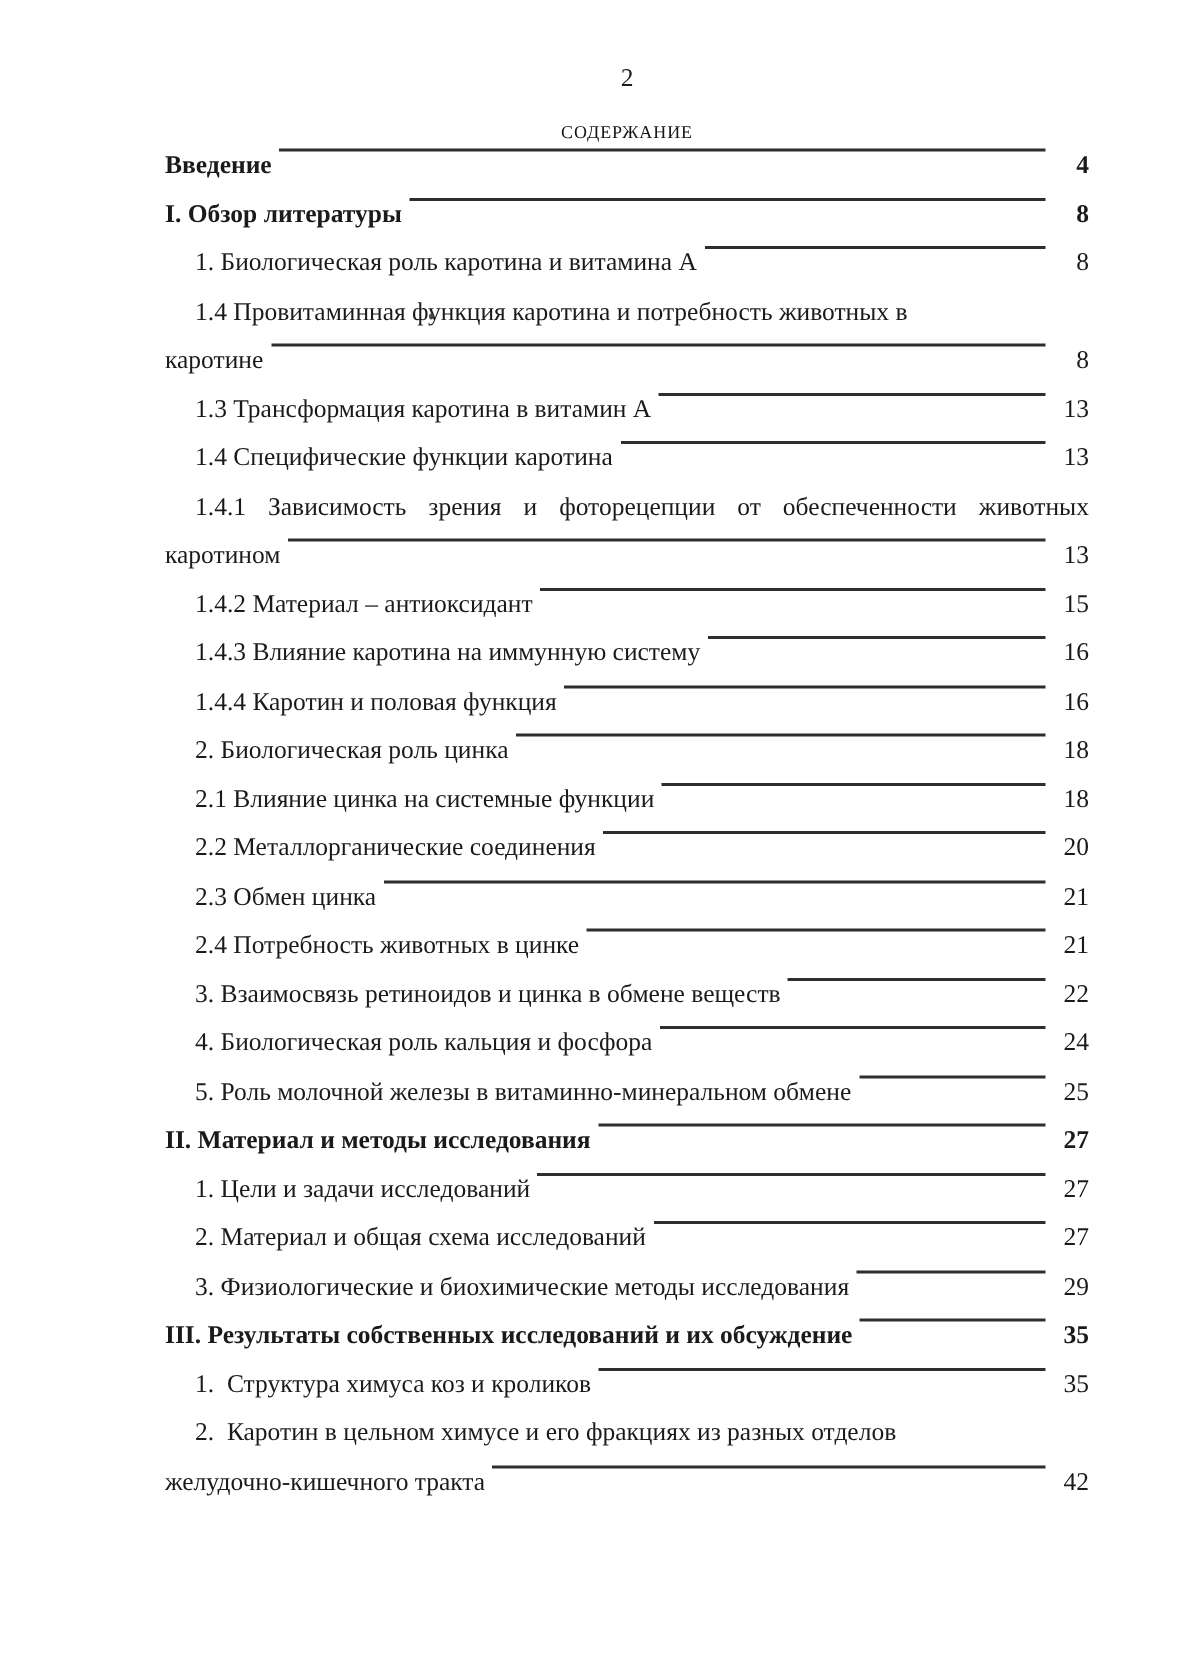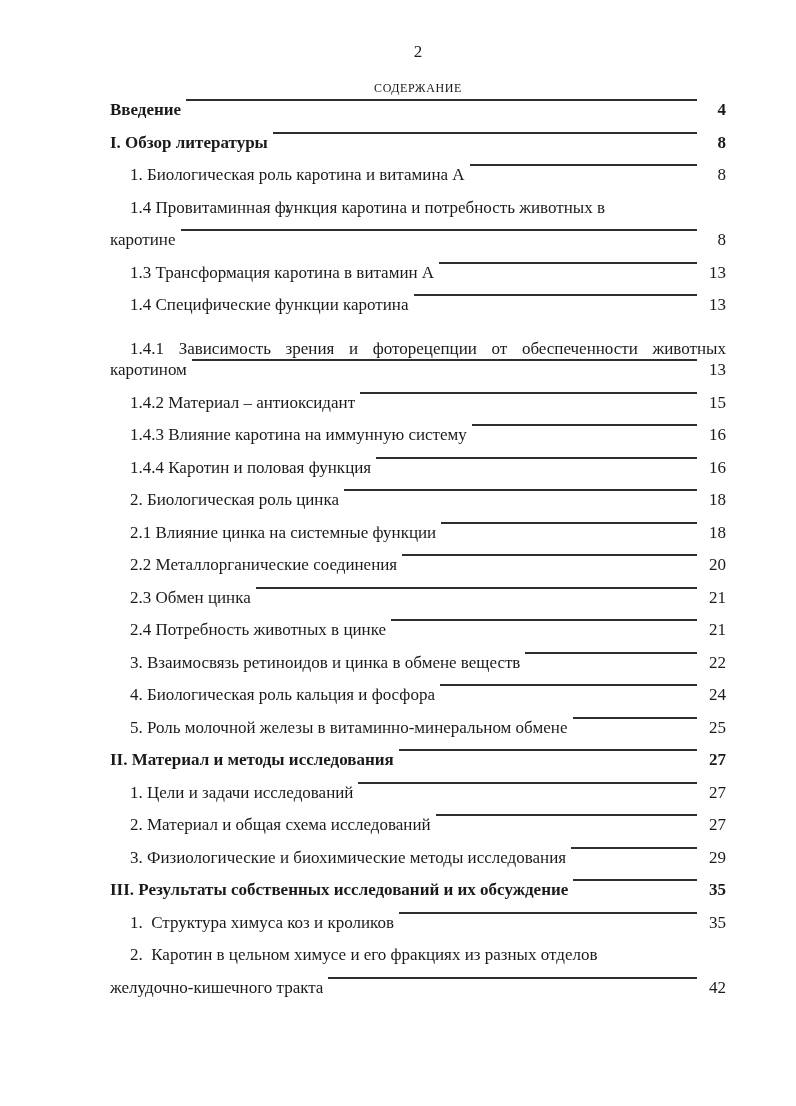--- a/index.html
+++ b/index.html
@@ -53,21 +53,20 @@
   .txt {
     white-space: pre;
     line-height: 21px;
   }
 
   .row.justify .txt {
     flex: 1 1 auto;
     white-space: normal;
     text-align: justify;
     text-align-last: justify;
-    margin-top: 11px;
   }
 
   .leader {
     flex: 1 1 auto;
     min-width: 10px;
     border-bottom: 2px solid #2e2e2e;
     margin: 0 5px 5px 5px;
   }
 
   .pagenum {

